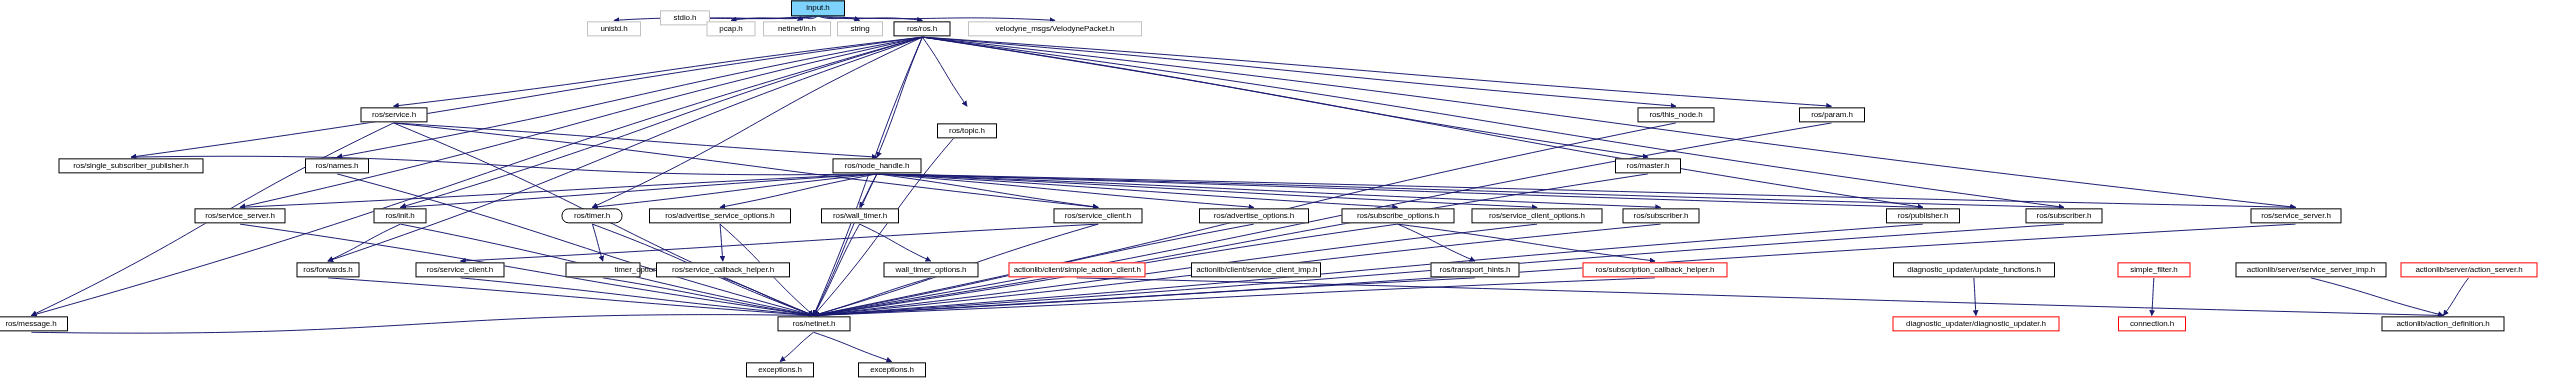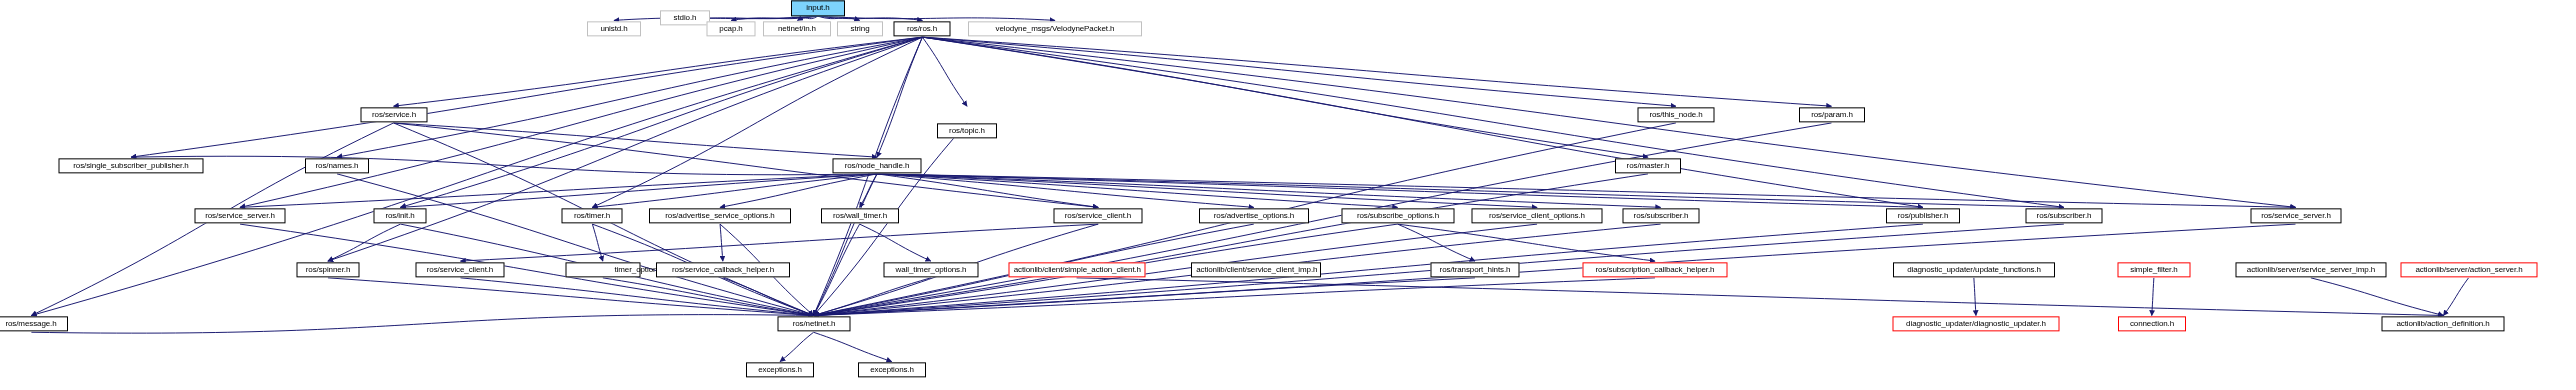--- a/index.html
+++ b/index.html
@@ -158,32 +158,32 @@
       <div class="node" style="left: 967px; top: 115px; width: 60px; margin-top: 16px;">ros/topic.h</div>
       <div class="node" style="left: 1676px; top: 115px; width: 77px;">ros/this_node.h</div>
       <div class="node" style="left: 1832px; top: 115px; width: 66px;">ros/param.h</div>
       <div class="node" style="left: 394px; top: 115px; width: 67px;">ros/service.h</div>
       <div class="node" style="left: 131px; top: 166px; width: 145px;">ros/single_subscriber_publisher.h</div>
       <div class="node" style="left: 337px; top: 166px; width: 64px;">ros/names.h</div>
       <div class="node" style="left: 877px; top: 166px; width: 89px; text-align: center;">ros/node_handle.h</div>
       <div class="node" style="left: 1648px; top: 166px; width: 66px;">ros/master.h</div>
       <div class="node" style="left: 240px; top: 216px; width: 91px;">ros/service_server.h</div>
       <div class="node" style="left: 400px; top: 216px; width: 53px;">ros/init.h</div>
-      <div class="node" style="left: 592px; top: 216px; width: 61px;">ros/timer.h</div>
+      <div class="node" style="left: 592px; top: 216px; width: 61px; border-radius: 7px;">ros/timer.h</div>
       <div class="node" style="left: 720px; top: 216px; width: 142px;">ros/advertise_service_options.h</div>
       <div class="node" style="left: 860px; top: 216px; width: 78px;">ros/wall_timer.h</div>
       <div class="node" style="left: 1098px; top: 216px; width: 89px;">ros/service_client.h</div>
       <div class="node" style="left: 1254px; top: 216px; width: 110px;">ros/advertise_options.h</div>
       <div class="node" style="left: 1398px; top: 216px; width: 113px;">ros/subscribe_options.h</div>
       <div class="node" style="left: 1537px; top: 216px; width: 131px;">ros/service_client_options.h</div>
       <div class="node" style="left: 1661px; top: 216px; width: 77px;">ros/subscriber.h</div>
       <div class="node" style="left: 1923px; top: 216px; width: 74px;">ros/publisher.h</div>
       <div class="node" style="left: 2064px; top: 216px; width: 77px;">ros/subscriber.h</div>
       <div class="node" style="left: 2296px; top: 216px; width: 91px;">ros/service_server.h</div>
-      <div class="node" style="left: 328px; top: 270px; width: 63px;">ros/spinner.h</div>
+      <div class="node" style="left: 328px; top: 270px; width: 63px;">ros/forwards.h</div>
       <div class="node" style="left: 460px; top: 270px; width: 89px;">ros/service_client.h</div>
       <div class="node" style="left: 603px; top: 270px; width: 75px; padding-left: 48px;">timer_options.h</div>
       <div class="node" style="left: 723px; top: 270px; width: 134px;">ros/service_callback_helper.h</div>
       <div class="node" style="left: 931px; top: 270px; width: 95px;">wall_timer_options.h</div>
       <div class="node red" style="left: 1077px; top: 270px; width: 137px;">actionlib/client/simple_action_client.h</div>
       <div class="node" style="left: 1256px; top: 270px; width: 130px;">actionlib/client/service_client_imp.h</div>
       <div class="node" style="left: 1475px; top: 270px; width: 89px;">ros/transport_hints.h</div>
       <div class="node red" style="left: 1655px; top: 270px; width: 145px;">ros/subscription_callback_helper.h</div>
       <div class="node" style="left: 1974px; top: 270px; width: 162px;">diagnostic_updater/update_functions.h</div>
       <div class="node red" style="left: 2154px; top: 270px; width: 73px;">simple_filter.h</div>

